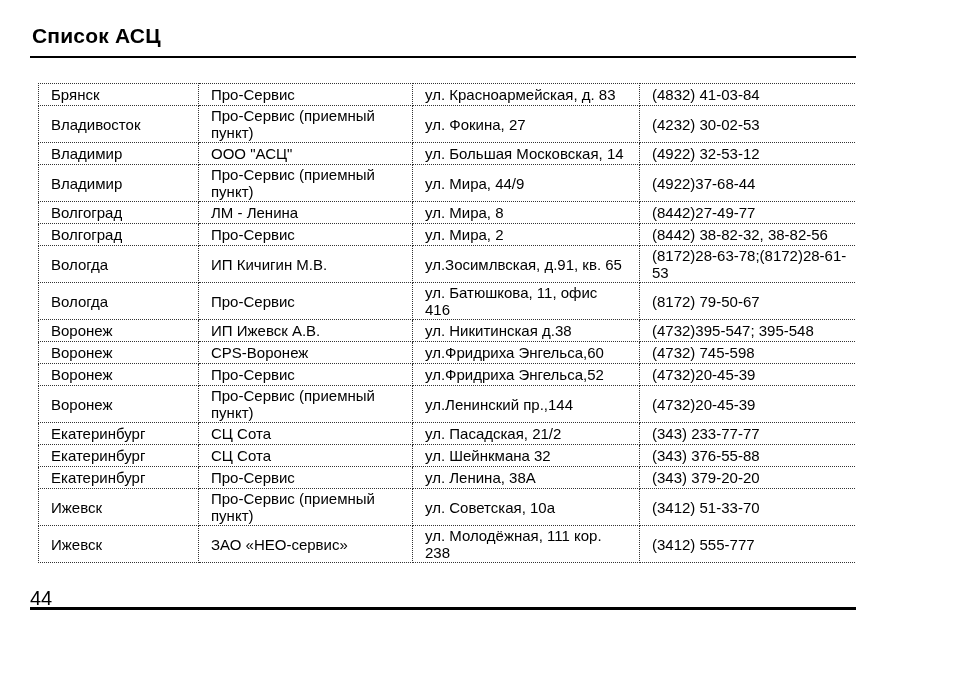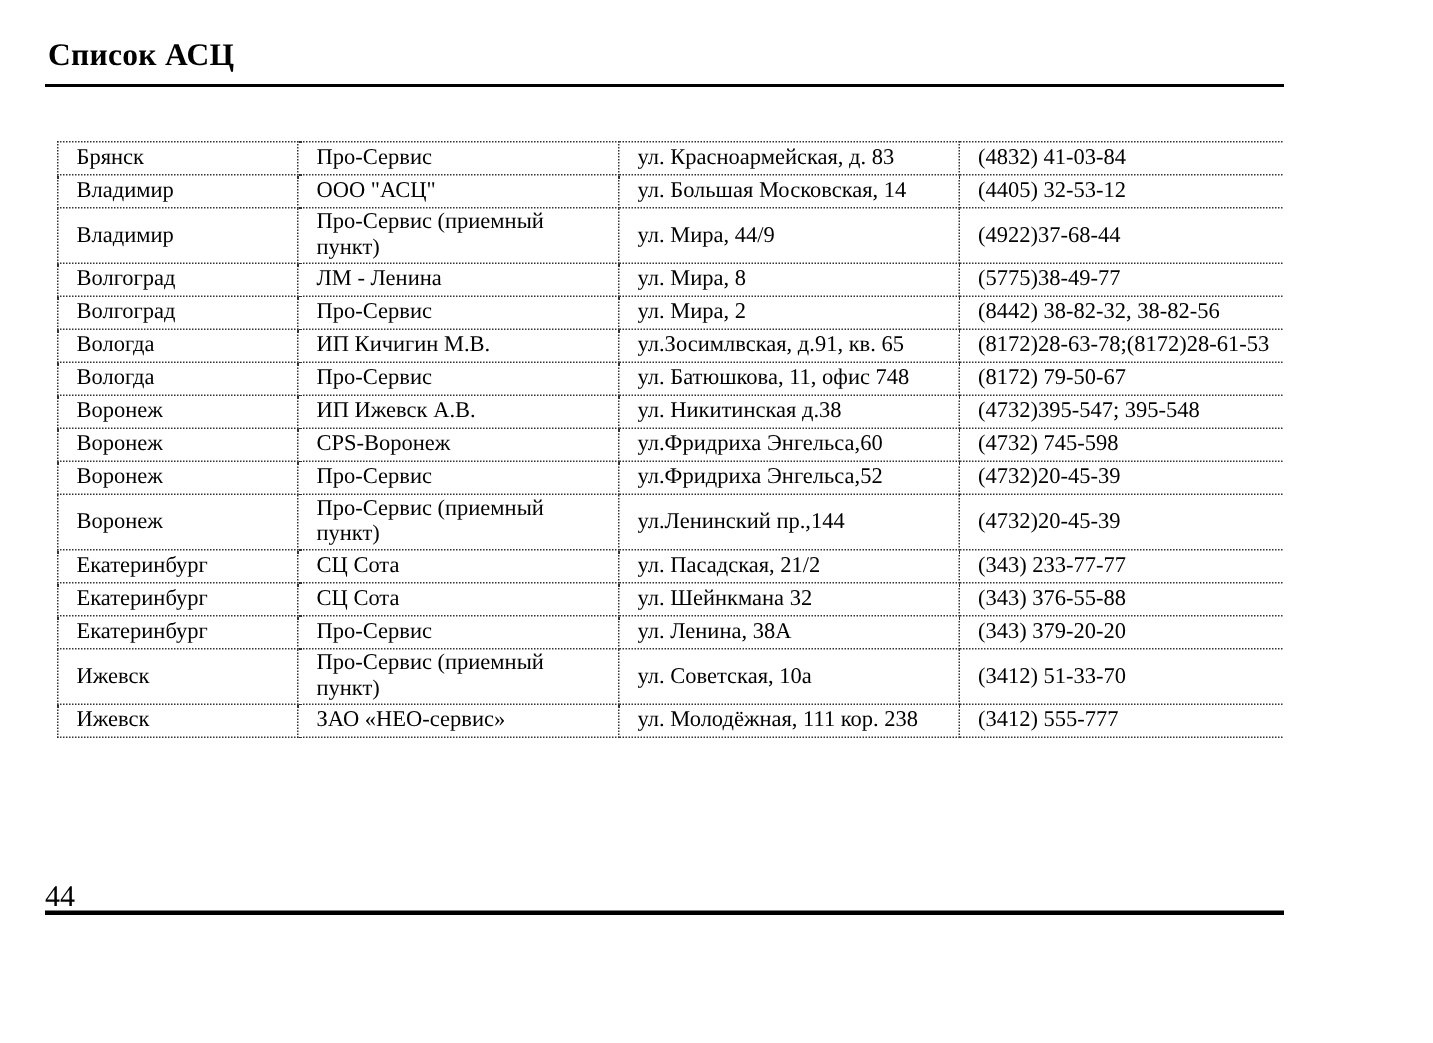--- a/index.html
+++ b/index.html
@@ -10,21 +10,20 @@
     height: 695px;
     font-family: "Liberation Sans", sans-serif;
     color: #000000;
   }
   .page {
     position: relative;
     width: 856px;
     height: 695px;
     background: #ffffff;
     overflow: hidden;
-    font-family: Liberation Serif, serif;
   }
   .title {
     position: absolute;
     left: 32px;
     top: 24px;
     margin: 0;
     font-size: 21px;
     font-weight: bold;
     letter-spacing: 0.2px;
   }
@@ -32,21 +31,21 @@
     position: absolute;
     left: 30px;
     top: 56px;
     width: 851px;
     height: 2px;
     background: #000000;
   }
   table.asc-table {
     position: absolute;
     left: 38px;
-    top: 94px;
+    top: 83px;
     width: 836px;
     border-collapse: collapse;
     table-layout: fixed;
   }
   table.asc-table td {
     border: 1px dotted #333333;
     font-size: 15px;
     line-height: 17px;
     padding: 1px 8px 1px 12px;
     vertical-align: middle;
@@ -89,53 +88,59 @@
       <col style="width:235px">
     </colgroup>
     <tbody id="table-body">
         <tr>
           <td class="col-city">Брянск</td>
           <td class="col-service">Про-Сервис</td>
           <td class="col-address">ул. Красноармейская, д. 83</td>
           <td class="col-phone">(4832) 41-03-84</td>
         </tr>
         <tr>
+          <td class="col-city">Владивосток</td>
+          <td class="col-service">Про-Сервис (приемный пункт)</td>
+          <td class="col-address">ул. Фокина, 27</td>
+          <td class="col-phone">(4232) 30-02-53</td>
+        </tr>
+        <tr>
           <td class="col-city">Владимир</td>
           <td class="col-service">ООО "АСЦ"</td>
           <td class="col-address">ул. Большая Московская, 14</td>
-          <td class="col-phone">(4405) 32-53-12</td>
+          <td class="col-phone">(4922) 32-53-12</td>
         </tr>
         <tr>
           <td class="col-city">Владимир</td>
           <td class="col-service">Про-Сервис (приемный пункт)</td>
           <td class="col-address">ул. Мира, 44/9</td>
           <td class="col-phone">(4922)37-68-44</td>
         </tr>
         <tr>
           <td class="col-city">Волгоград</td>
           <td class="col-service">ЛМ - Ленина</td>
           <td class="col-address">ул. Мира, 8</td>
-          <td class="col-phone">(5775)38-49-77</td>
+          <td class="col-phone">(8442)27-49-77</td>
         </tr>
         <tr>
           <td class="col-city">Волгоград</td>
           <td class="col-service">Про-Сервис</td>
           <td class="col-address">ул. Мира, 2</td>
           <td class="col-phone">(8442) 38-82-32, 38-82-56</td>
         </tr>
         <tr>
           <td class="col-city">Вологда</td>
           <td class="col-service">ИП Кичигин М.В.</td>
           <td class="col-address">ул.Зосимлвская, д.91, кв. 65</td>
           <td class="col-phone">(8172)28-63-78;(8172)28-61-53</td>
         </tr>
         <tr>
           <td class="col-city">Вологда</td>
           <td class="col-service">Про-Сервис</td>
-          <td class="col-address">ул. Батюшкова, 11, офис 748</td>
+          <td class="col-address">ул. Батюшкова, 11, офис 416</td>
           <td class="col-phone">(8172) 79-50-67</td>
         </tr>
         <tr>
           <td class="col-city">Воронеж</td>
           <td class="col-service">ИП Ижевск А.В.</td>
           <td class="col-address">ул. Никитинская д.38</td>
           <td class="col-phone">(4732)395-547; 395-548</td>
         </tr>
         <tr>
           <td class="col-city">Воронеж</td>

